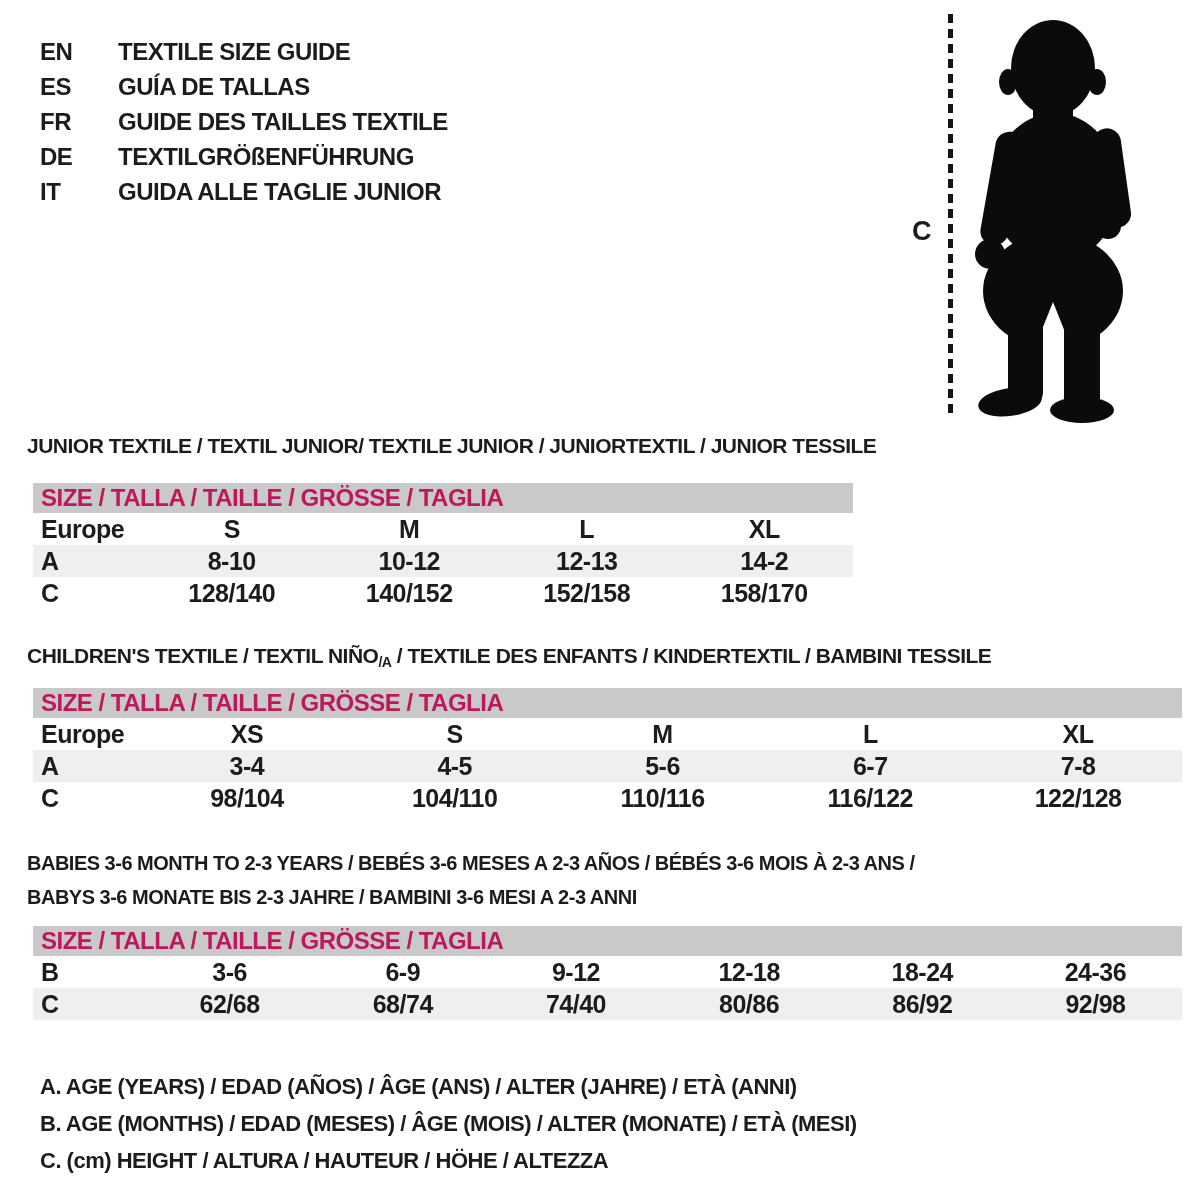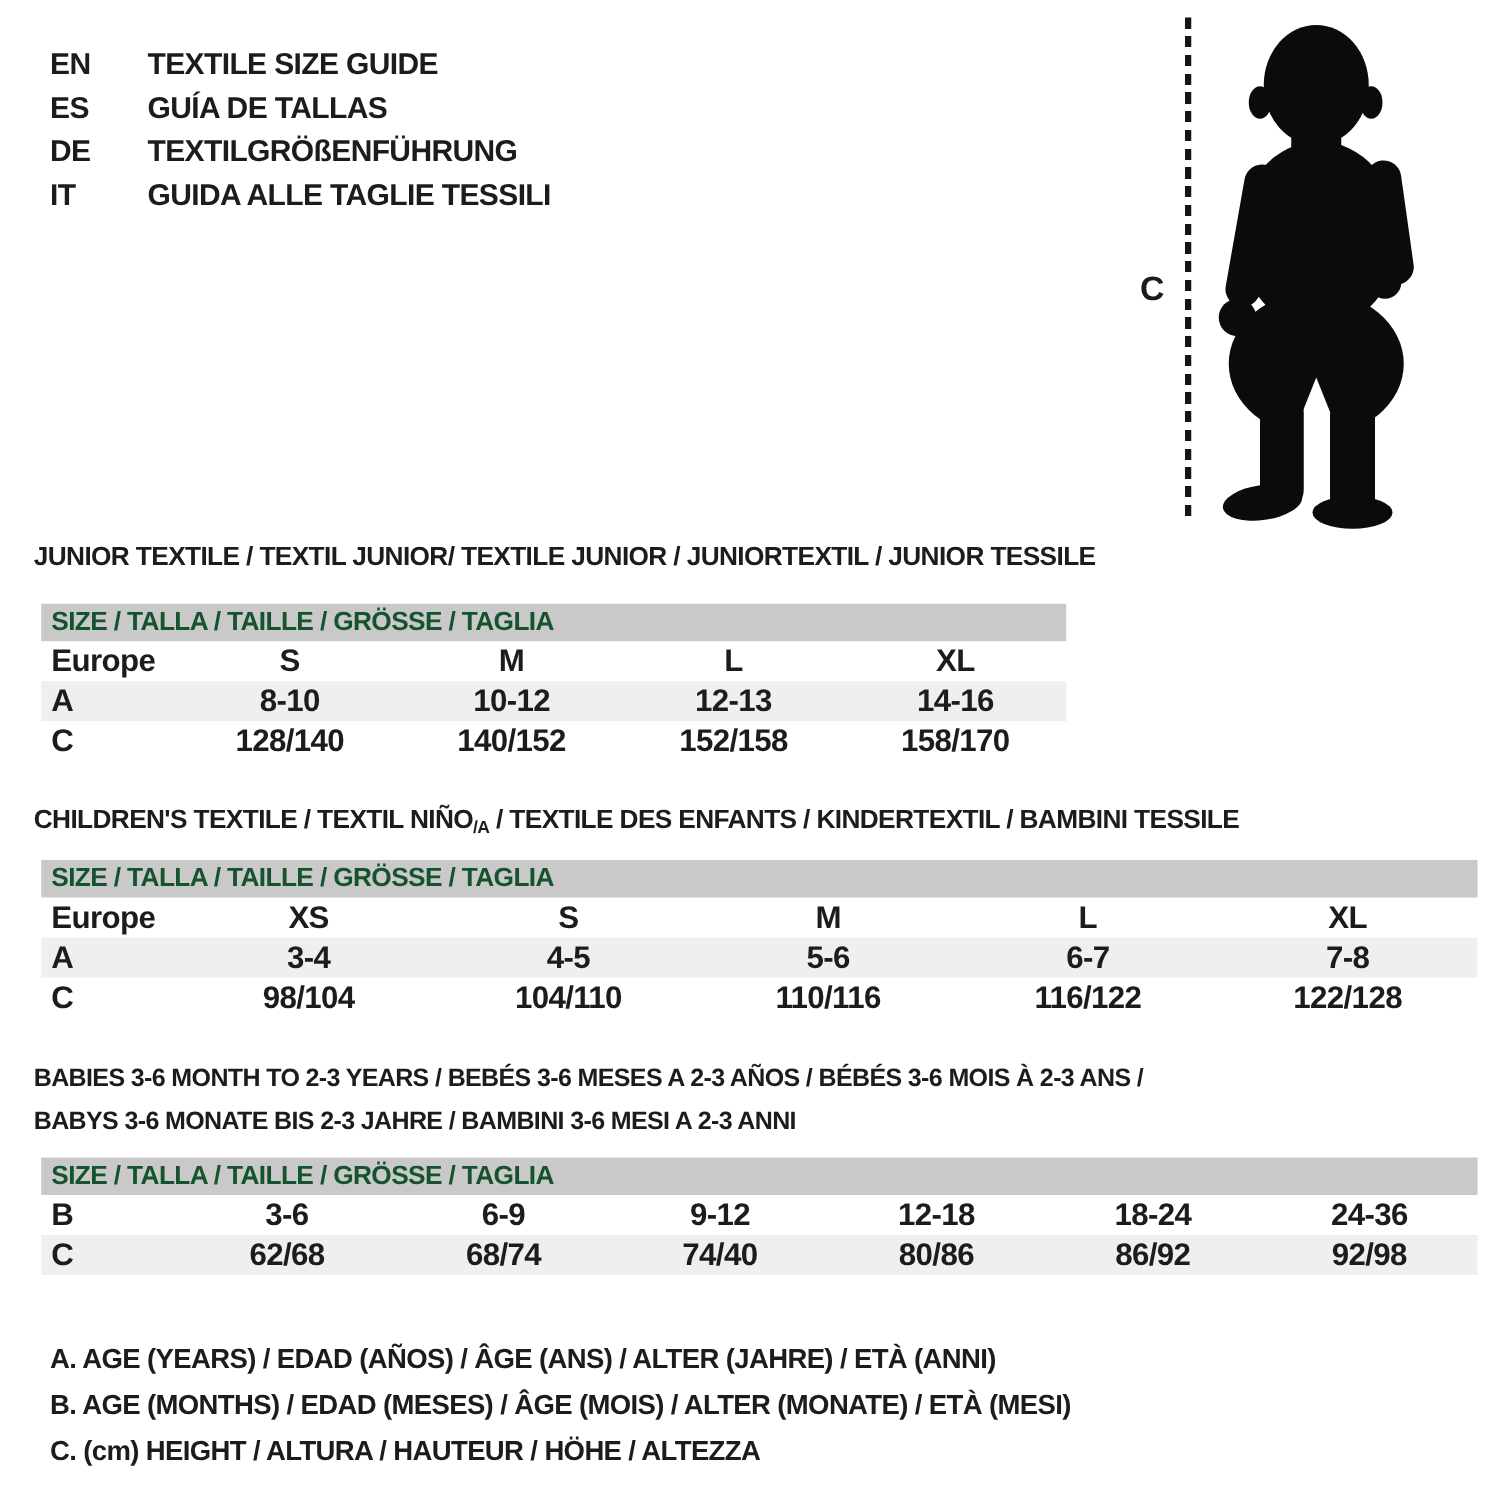--- a/index.html
+++ b/index.html
@@ -23,22 +23,22 @@
   .baby-svg{position:absolute;left:958px;top:16px;}
 
   
   .sec-title{position:absolute;left:27px;font-size:21px;letter-spacing:-0.5px;white-space:nowrap;}
   .sub-a{font-size:14px;vertical-align:-4px;}
   .babies-title{font-size:20px;line-height:34px;}
 
   
   .size-table{position:absolute;left:33px;}
   .band{
-    height:30px;line-height:30px;background:#c9c9c9;color:#14532d;
-    font-size:21px;padding-left:8px;box-sizing:border-box;
+    height:30px;line-height:30px;background:#c9c9c9;color:#be185d;
+    font-size:24px;padding-left:8px;box-sizing:border-box;
   }
   .trow{display:flex;height:32px;align-items:center;font-size:25px;}
   .trow.shaded{background:#efefef;}
   .cell-label{width:110px;padding-left:8px;box-sizing:border-box;}
   .cell-val{flex:1;text-align:center;}
 
   
   .legend{position:absolute;left:40px;top:1068px;font-size:22px;line-height:37px;letter-spacing:-0.5px;}
 </style>
 </head>
@@ -47,26 +47,30 @@
 <div class="lang-block cond">
   <div class="lang-row">
     <span class="lang-code">EN</span>
     <span>TEXTILE SIZE GUIDE</span>
   </div>
   <div class="lang-row">
     <span class="lang-code">ES</span>
     <span>GUÍA DE TALLAS</span>
   </div>
   <div class="lang-row">
+    <span class="lang-code">FR</span>
+    <span>GUIDE DES TAILLES TEXTILE</span>
+  </div>
+  <div class="lang-row">
     <span class="lang-code">DE</span>
     <span>TEXTILGRÖßENFÜHRUNG</span>
   </div>
   <div class="lang-row">
     <span class="lang-code">IT</span>
-    <span>GUIDA ALLE TAGLIE TESSILI</span>
+    <span>GUIDA ALLE TAGLIE JUNIOR</span>
   </div>
 </div>
 
 <span class="measure-label cond">C</span>
 <div class="measure-line"></div>
 <svg class="baby-svg" width="190" height="408" viewBox="0 0 190 408" fill="#0b0b0b">
   <ellipse cx="95" cy="52" rx="42" ry="48"></ellipse>
   <ellipse cx="50" cy="66" rx="9" ry="13"></ellipse>
   <ellipse cx="139" cy="66" rx="9" ry="13"></ellipse>
   <rect x="75" y="86" width="40" height="26"></rect>
@@ -91,21 +95,21 @@
     <div class="cell-val">S</div>
     <div class="cell-val">M</div>
     <div class="cell-val">L</div>
     <div class="cell-val">XL</div>
   </div>
   <div class="trow shaded">
     <div class="cell-label">A</div>
     <div class="cell-val">8-10</div>
     <div class="cell-val">10-12</div>
     <div class="cell-val">12-13</div>
-    <div class="cell-val">14-16</div>
+    <div class="cell-val">14-2</div>
   </div>
   <div class="trow">
     <div class="cell-label">C</div>
     <div class="cell-val">128/140</div>
     <div class="cell-val">140/152</div>
     <div class="cell-val">152/158</div>
     <div class="cell-val">158/170</div>
   </div>
 </div>
 

